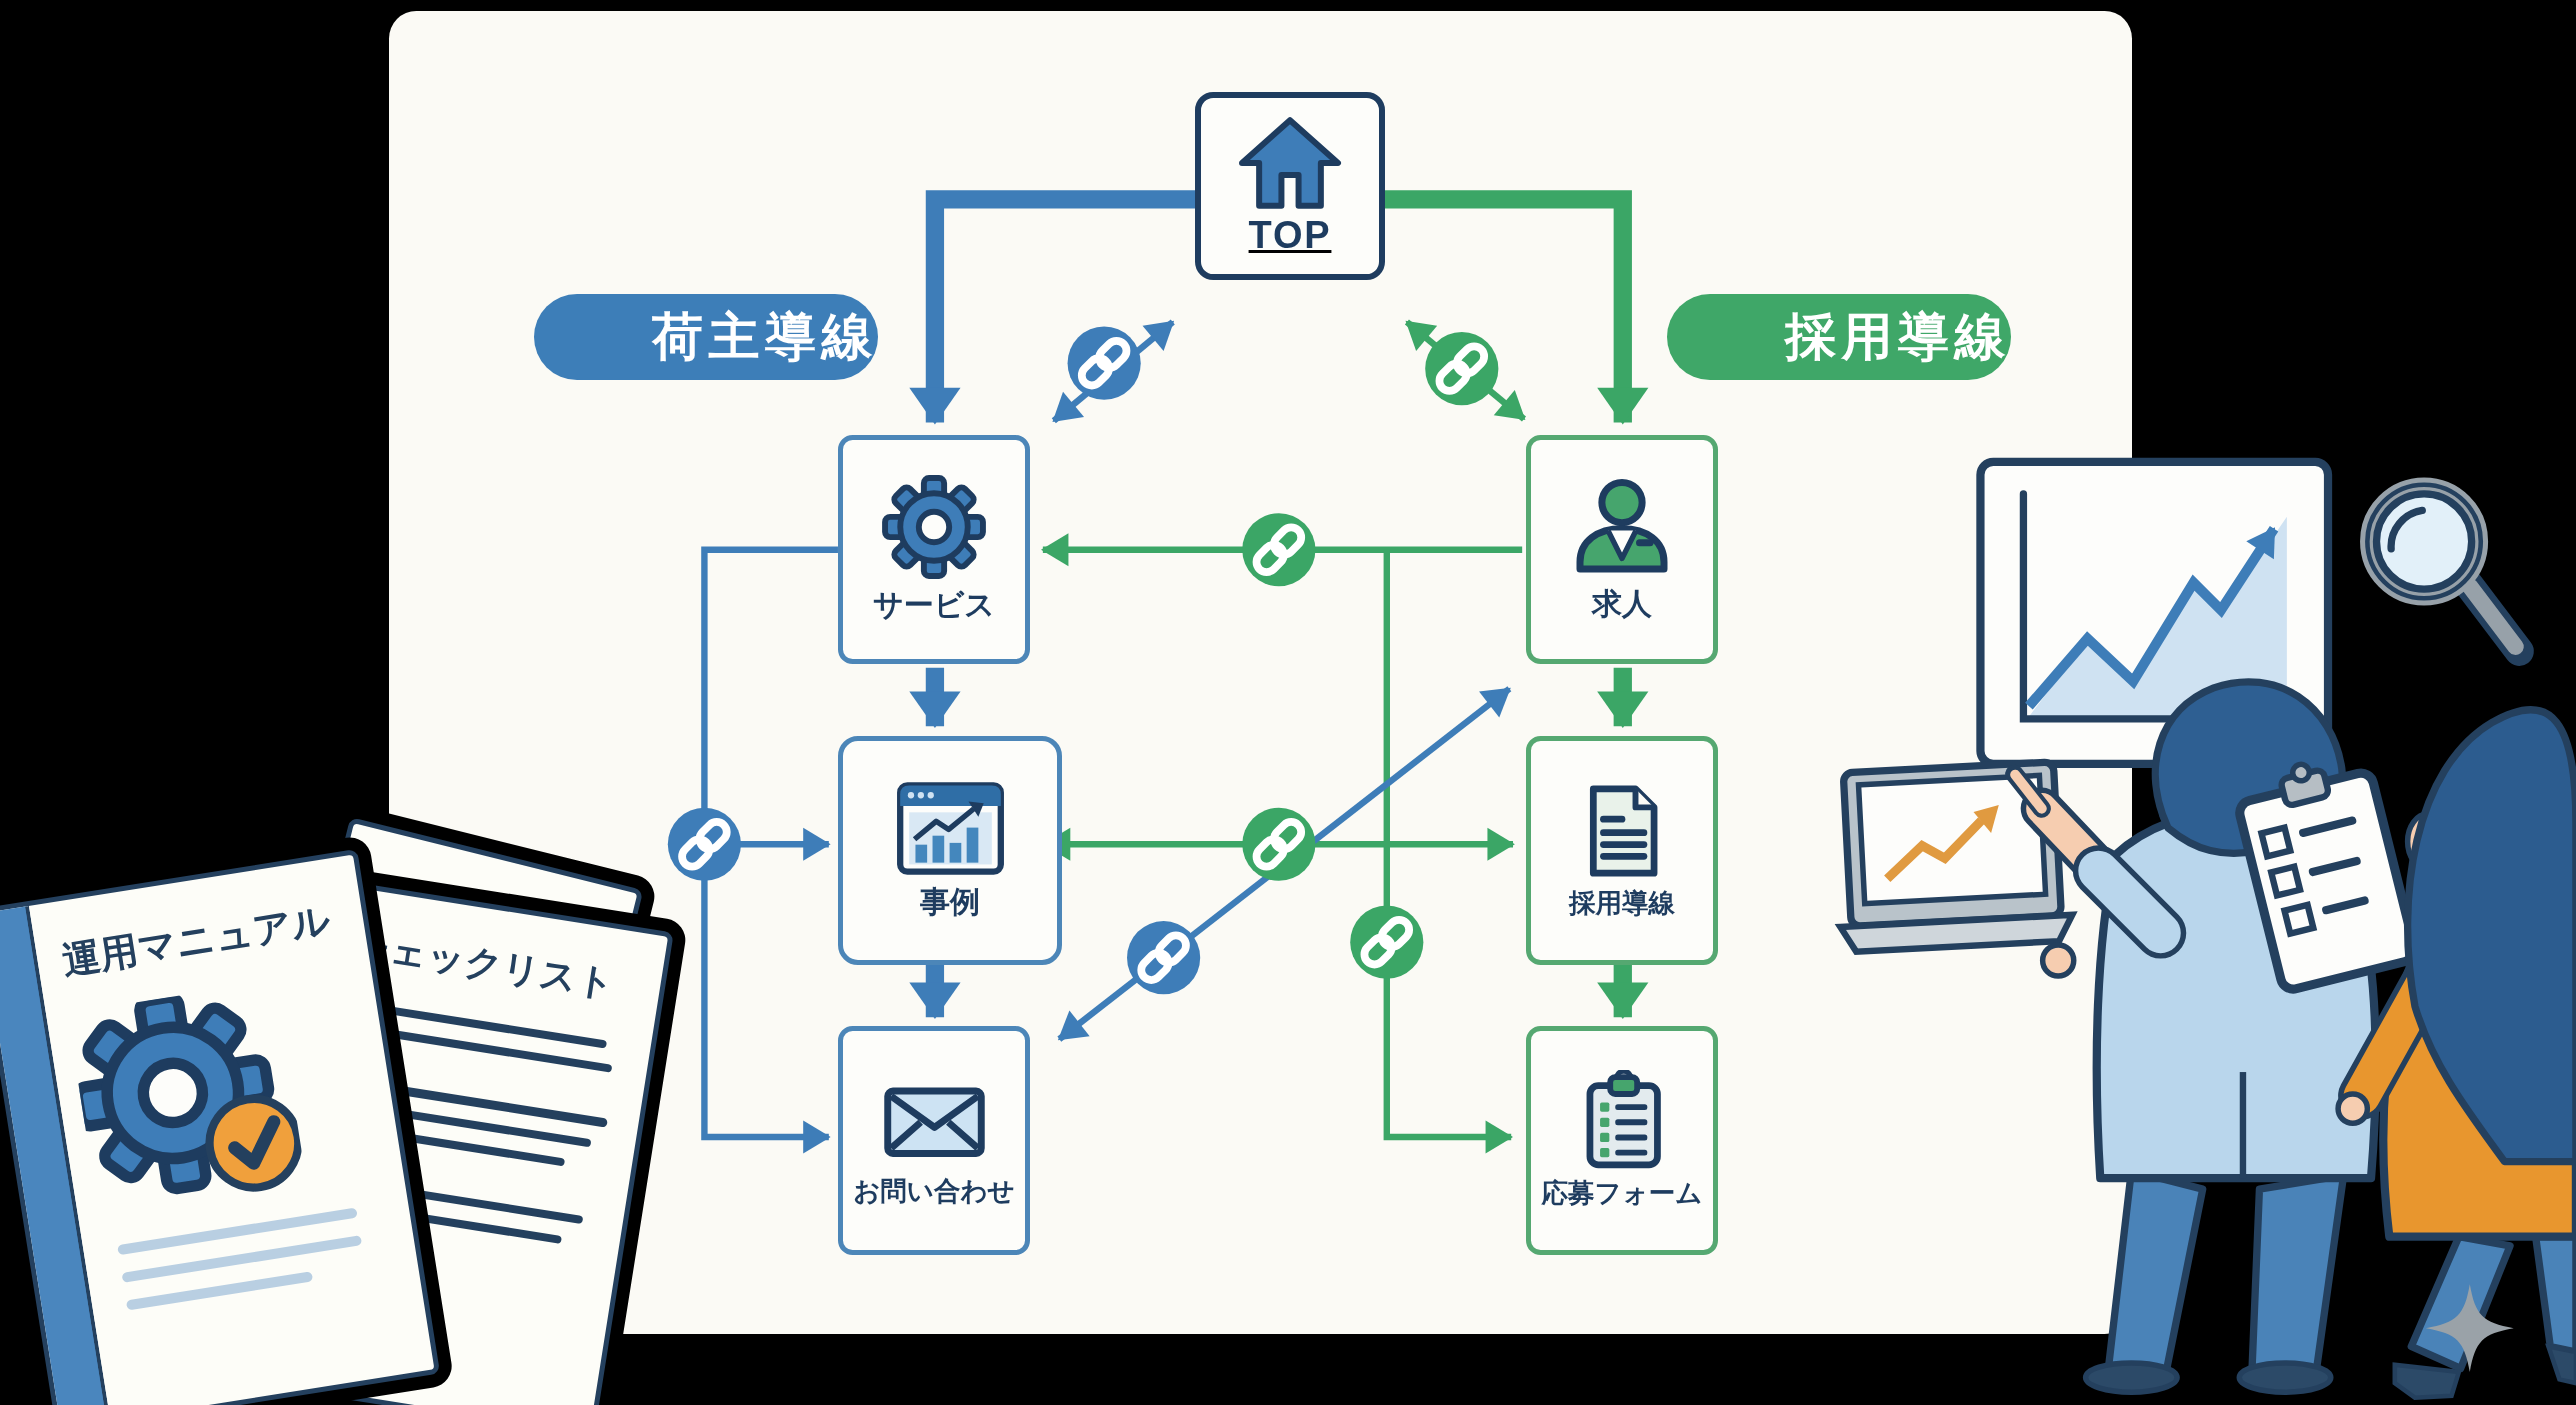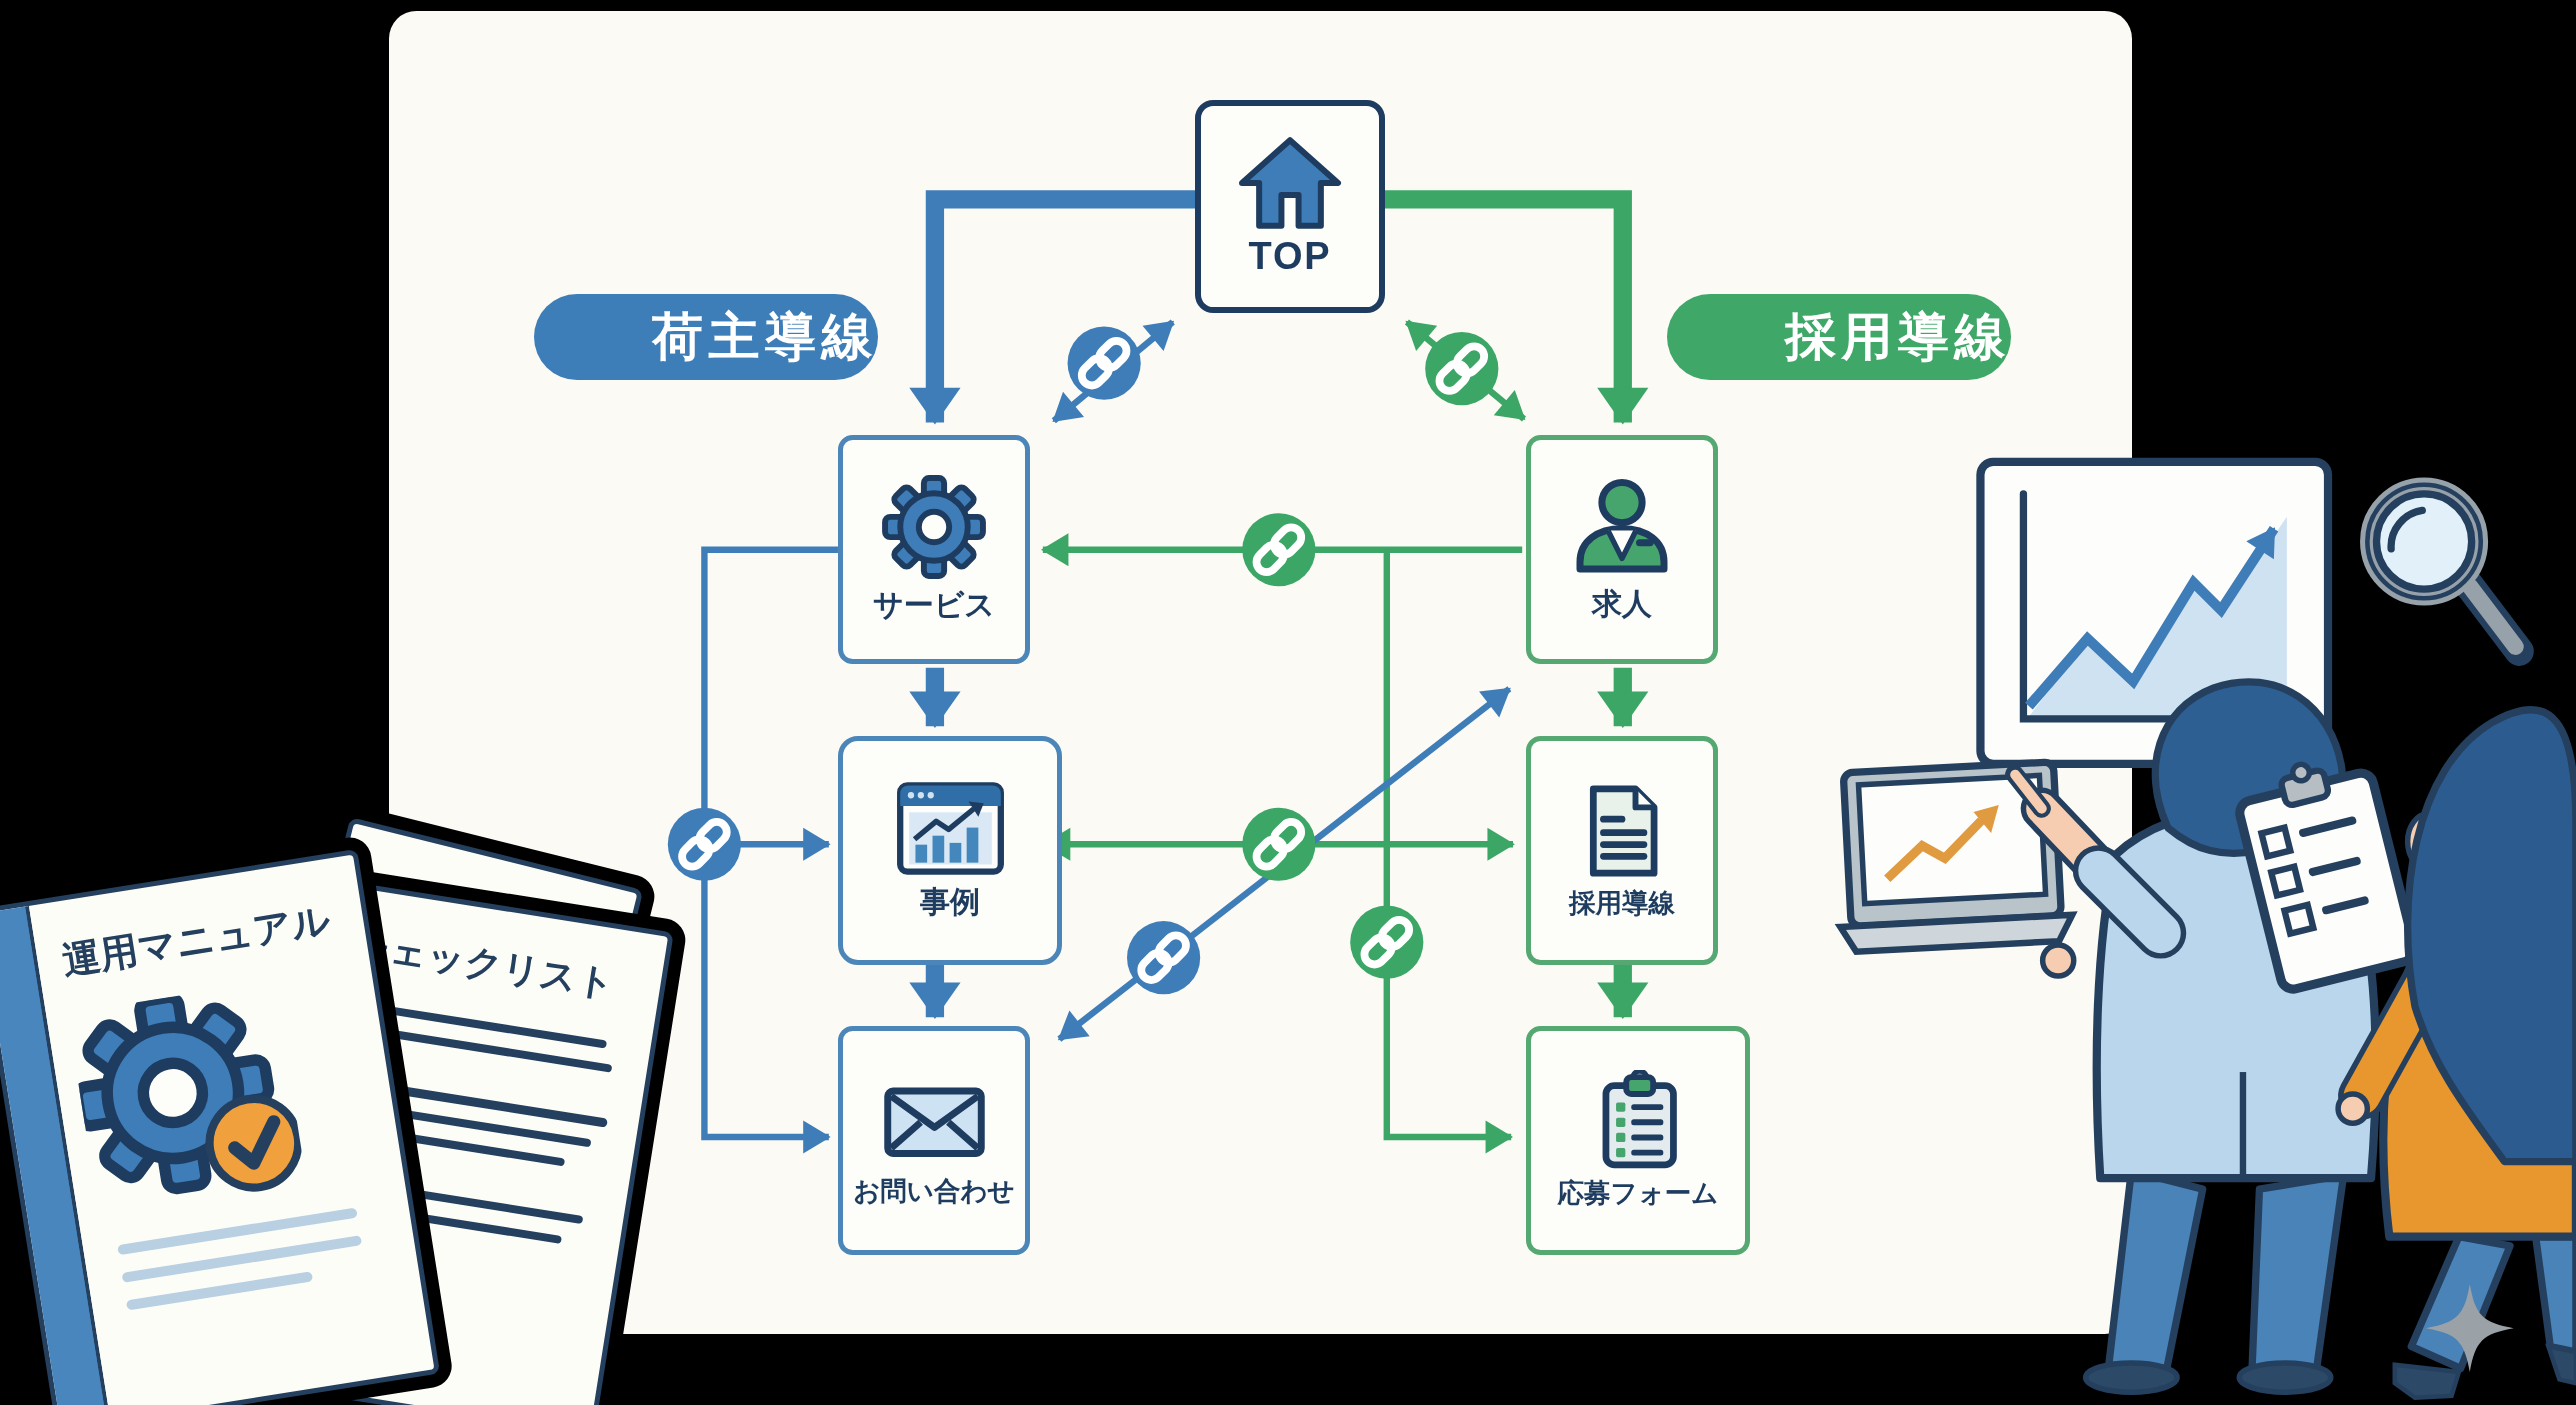--- a/index.html
+++ b/index.html
@@ -207,21 +207,21 @@
     </g>
   </svg>
 
   <div class="pill blue" style="left:534px;top:294px;">
     <span>荷主導線</span>
   </div>
   <div class="pill green" style="left:1667px;top:294px;">
     <span>採用導線</span>
   </div>
 
-  <div class="node top" style="left:1195px;top:100px;width:190px;height:213px;">
+  <div class="node top" style="left:1195px;top:92px;width:190px;height:188px;text-decoration:underline;">
     <svg class="nicon" width="110" height="96" viewBox="0 0 128 112">
       <path d="M64 6 L120 56 H100 V106 H74 V70 H54 V106 H28 V56 H8 Z" fill="#3e7db8" stroke="#1e3c5f" stroke-width="7" stroke-linejoin="round"></path>
     </svg>
     <div class="label">TOP</div>
   </div>
 
   <div class="node blue" style="left:838px;top:435px;width:192px;height:229px;">
     <svg class="nicon" width="108" height="108" viewBox="-64 -64 128 128">
       <use href="#gear"></use>
     </svg>
@@ -276,21 +276,21 @@
       <g stroke="#1e3c5f" stroke-width="8" stroke-linecap="round">
         <path d="M42 42 H64"></path>
           <path d="M42 58 H90"></path>
           <path d="M42 72 H90"></path>
           <path d="M42 86 H90"></path>
       </g>
     </svg>
     <div class="label small">採用導線</div>
   </div>
 
-  <div class="node green" style="left:1526px;top:1026px;width:224px;height:229px;">
+  <div class="node green" style="left:1526px;top:1026px;width:192px;height:229px;">
     <svg class="nicon" width="108" height="102" viewBox="0 0 128 112">
       <rect x="26" y="14" width="80" height="94" rx="10" fill="#e3ebee" stroke="#1e3c5f" stroke-width="8"></rect>
       <path d="M57 6 a9 9 0 0 1 18 0" fill="none" stroke="#1e3c5f" stroke-width="6"></path>
       <rect x="50" y="4" width="32" height="20" rx="6" fill="#46a56d" stroke="#1e3c5f" stroke-width="7"></rect>
       <g fill="#46a56d">
         <rect x="38" y="34" width="11" height="11" rx="2"></rect>
           <rect x="38" y="52" width="11" height="11" rx="2"></rect>
         <rect x="38" y="70" width="11" height="11" rx="2"></rect>
           <rect x="38" y="88" width="11" height="11" rx="2"></rect>
       </g>

